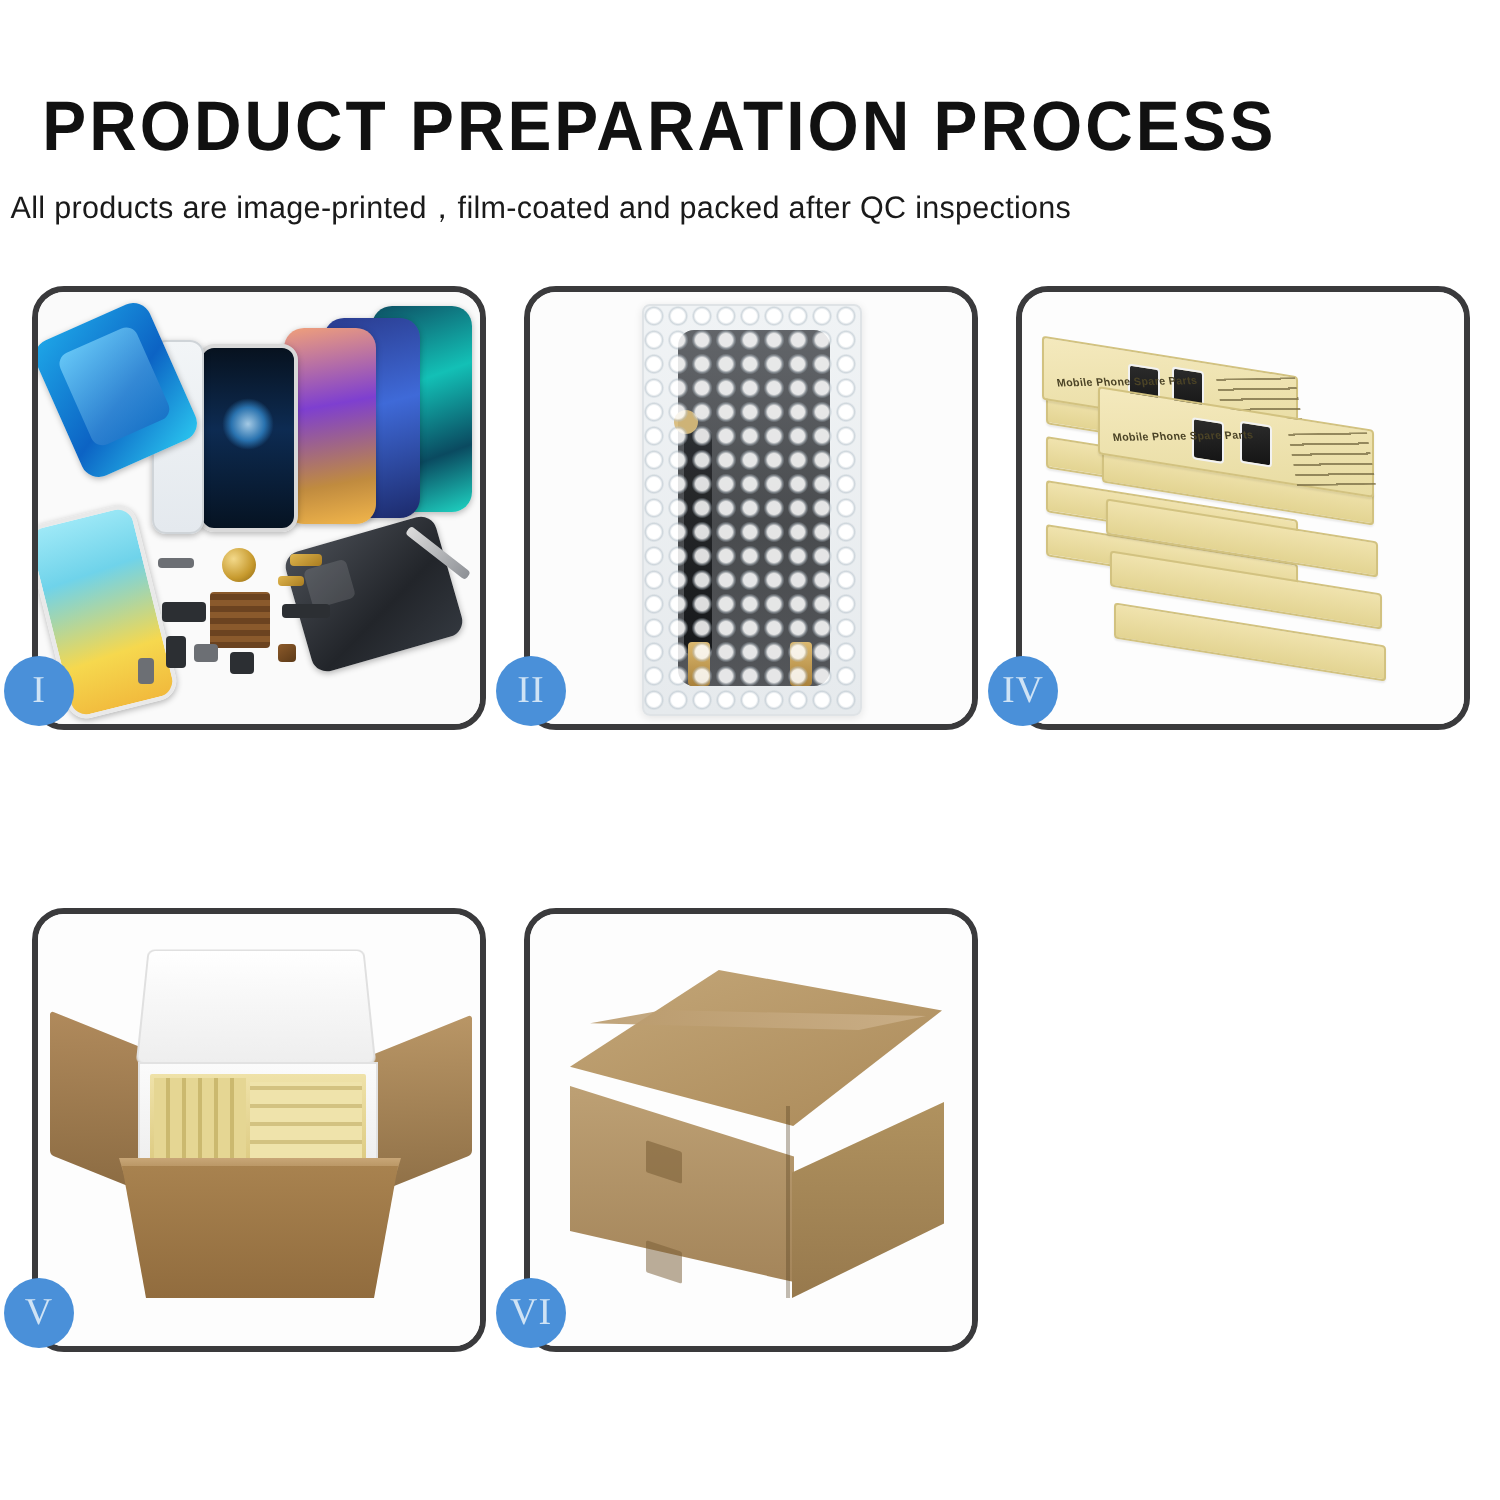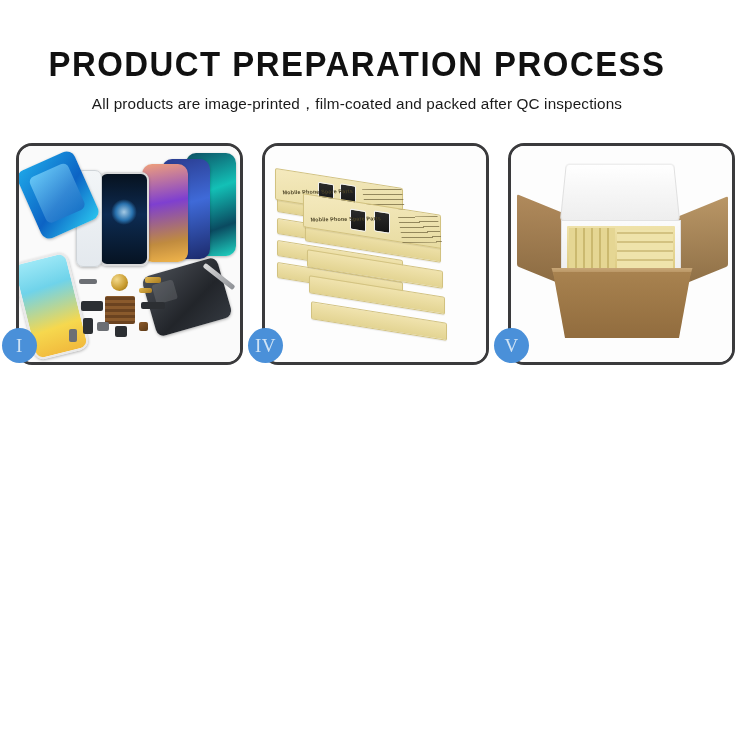--- a/index.html
+++ b/index.html
@@ -5,21 +5,21 @@
   * { box-sizing: border-box; margin: 0; padding: 0; }
   html, body {
     width: 750px; height: 750px;
     background: #ffffff;
     font-family: "Liberation Sans", sans-serif;
     overflow: hidden;
   }
   .page { position: relative; width: 750px; height: 750px; background: #fff; }
 
   
-  .header { position: absolute; left: 0; top: 0; width: 706px; text-align: center; padding-left: 8px; }
+  .header { position: absolute; left: 0; top: 0; width: 706px; text-align: left; }
   .title {
     font-size: 35px;
     font-weight: 700;
     letter-spacing: 1.6px;
     color: #111111;
     line-height: 1;
     margin-top: 46px;
     transform: scaleX(0.94);
     white-space: nowrap;
   }
@@ -380,20 +380,32 @@
         <div class="chip dark" style="left:64px;top:172px;width:10px;height:16px;"></div>
         <div class="chip" style="left:78px;top:176px;width:12px;height:9px;"></div>
         <div class="chip dark" style="left:96px;top:180px;width:12px;height:11px;"></div>
         <div class="chip brown" style="left:120px;top:176px;width:9px;height:9px;"></div>
         <div class="chip" style="left:50px;top:183px;width:8px;height:13px;"></div>
         <div class="tool"></div>
       </div>
       <div class="badge">I</div>
     </div>
 
+    <div class="panel">
+      <div class="panel-inner p2">
+        <div class="bubble-bag">
+          <div class="screen-inside"></div>
+          <div class="flexcable"></div>
+          <div class="conn-l"></div>
+          <div class="conn-r"></div>
+          <div class="bag-overlay"></div>
+        </div>
+      </div>
+      <div class="badge">II</div>
+    </div>
 
 
     <div class="panel">
       <div class="panel-inner p4">
         <div class="stack">
           <div class="sbox" style="left:4px;top:46px;width:126px;height:16px;transform:skewY(9deg);"></div>
           <div class="sbox" style="left:4px;top:68px;width:126px;height:16px;transform:skewY(9deg);"></div>
           <div class="sbox" style="left:4px;top:90px;width:126px;height:16px;transform:skewY(9deg);"></div>
           <div class="sbox" style="left:4px;top:112px;width:126px;height:16px;transform:skewY(9deg);"></div>
 
@@ -426,15 +438,27 @@
         <div class="flap-r"></div>
         <div class="foam-lid"></div>
         <div class="foam-body"></div>
         <div class="ybox-group"></div>
         <div class="carton-rim"></div>
         <div class="carton-front"></div>
       </div>
       <div class="badge">V</div>
     </div>
 
+    <div class="panel">
+      <div class="panel-inner p6">
+        <div class="c6-top"></div>
+        <div class="c6-tape"></div>
+        <div class="c6-left"></div>
+        <div class="c6-right"></div>
+        <div class="c6-seam"></div>
+        <div class="c6-tab1"></div>
+        <div class="c6-tab2"></div>
+      </div>
+      <div class="badge">VI</div>
+    </div>
 
   </div>
 </div>
 
 </body></html>

